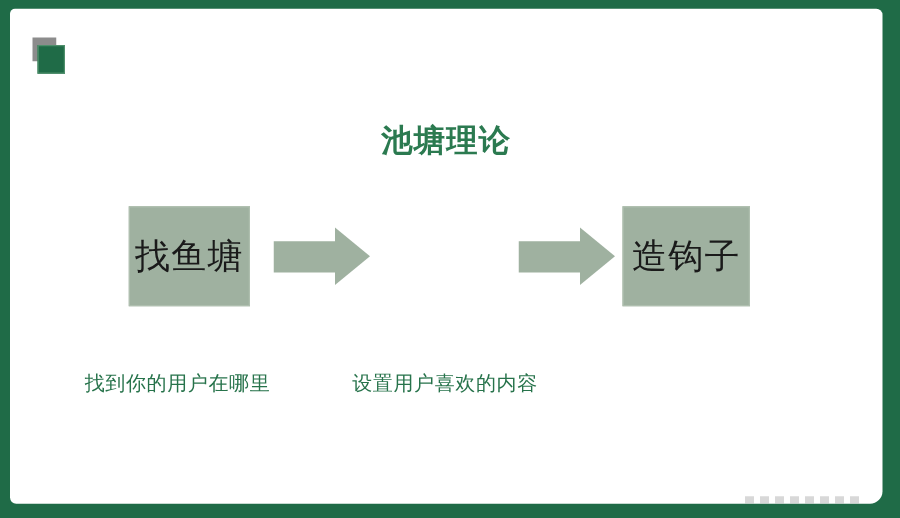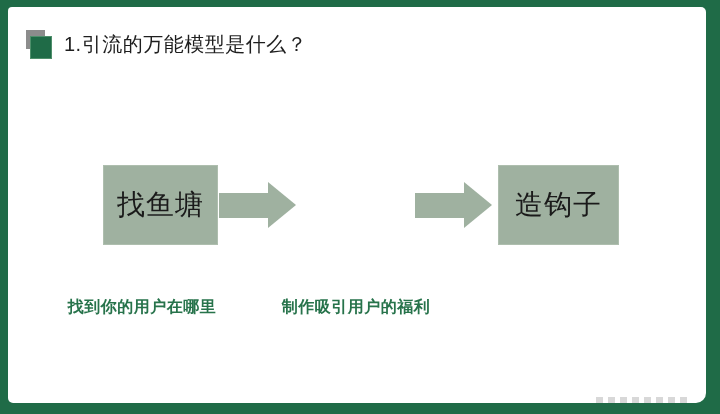--- a/index.html
+++ b/index.html
@@ -36,45 +36,45 @@
     position:absolute;left:64px;top:31px;
     font-size:20px;font-weight:500;color:var(--title_black);
     letter-spacing:0.5px;white-space:nowrap;
   }
   .heading{
     position:absolute;left:8px;right:14px;top:96px;text-align:center;
     font-size:25px;font-weight:700;color:var(--heading_green);
     letter-spacing:1px;
   }
   .step-box{
-    position:absolute;top:165px;width:115px;height:80px;
+    position:absolute;top:165px;width:97px;height:80px;
     background:var(--sage);border:1px solid #AEBEAE;
     display:flex;align-items:center;justify-content:center;
     font-size:28px;color:var(--box_text);font-weight:400;
     letter-spacing:1px;white-space:nowrap;
   }
   .b1{left:103px;}
   .b2{left:305px;}
-  .b3{left:498px;width:121px;}
+  .b3{left:498px;width:102px;}
   .arrow{
     position:absolute;top:182px;height:46px;
     display:flex;align-items:center;
   }
   .a1{left:219px;}
   .a2{left:415px;}
   .arrow-body{width:49px;height:25px;background:var(--sage);}
   .arrow-head{
     width:0;height:0;
     border-top:23px solid transparent;
     border-bottom:23px solid transparent;
     border-left:28px solid var(--sage);
   }
   .caption{
     position:absolute;top:297px;transform:translateX(-50%);
-    font-size:16px;font-weight:700;color:var(--caption_green);
+    font-size:16px;font-weight:400;color:var(--caption_green);
     white-space:nowrap;letter-spacing:0.5px;
   }
   .c1{left:142px;}
   .c2{left:356px;}
   .c3{left:551px;}
   .watermark{
     position:absolute;right:14px;bottom:0;width:96px;height:6px;
     opacity:0.38;filter:blur(0.6px);
     background:repeating-linear-gradient(90deg,#9a9a9a 0 7px,transparent 7px 12px);
   }
@@ -82,29 +82,29 @@
 </head>
 <body>
 
 <div class="slide">
   <div class="panel">
     <div class="watermark"></div>
   </div>
 
   <span class="sq-gray"></span>
   <span class="sq-green"></span>
-  <h1 class="title">1.引流的万能模型是什么？</h1>
 
+  <h2 class="heading">池塘理论</h2>
 
   <div class="step-box b1">找鱼塘</div>
   <div class="arrow a1">
     <span class="arrow-body"></span>
     <span class="arrow-head"></span>
   </div>
   <div class="arrow a2">
     <span class="arrow-body"></span>
     <span class="arrow-head"></span>
   </div>
   <div class="step-box b3">造钩子</div>
 
   <div class="caption c1">找到你的用户在哪里</div>
-  <div class="caption c2">制作吸引用户的福利</div>
+  <div class="caption c2">设置用户喜欢的内容</div>
 </div>
 
 </body></html>

